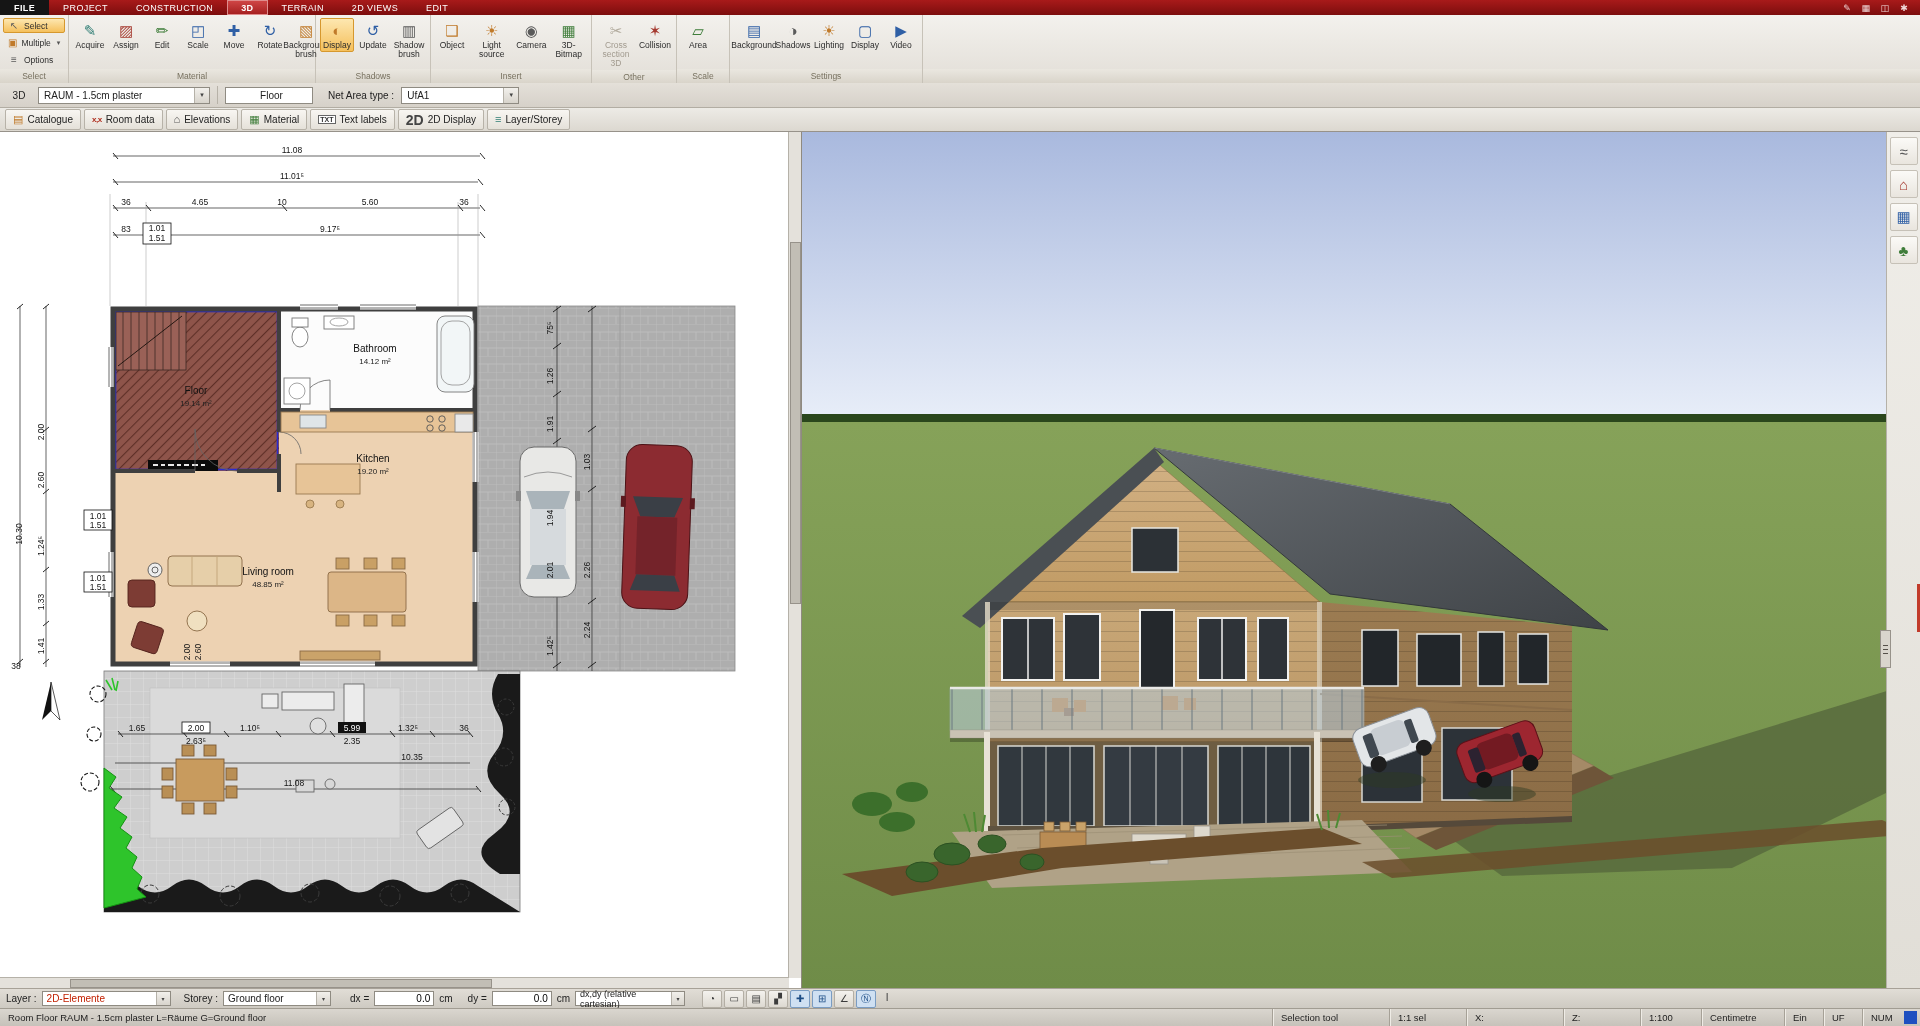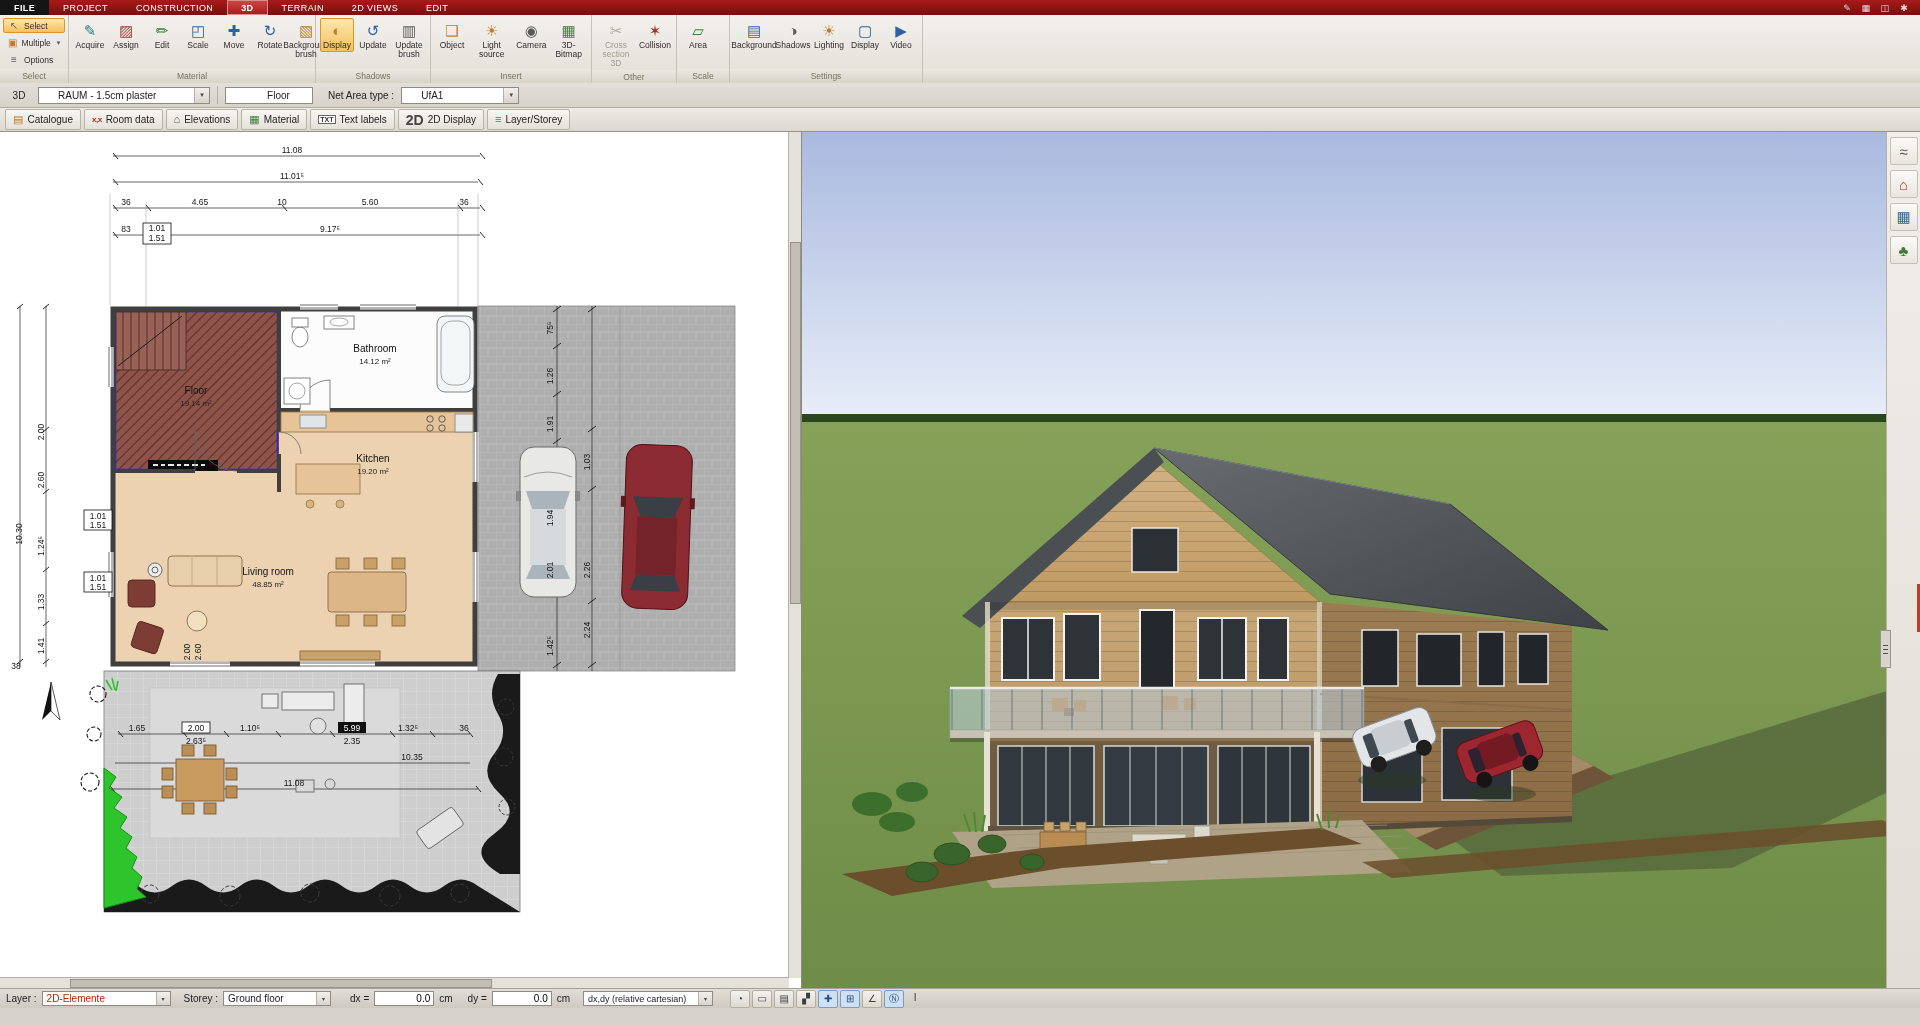--- a/index.html
+++ b/index.html
@@ -42,21 +42,21 @@
   .c-red{color:#a5392f}.c-green{color:#3f7d3a}.c-blue{color:#2f5fa5}
   .c-amber{color:#c07a2a}.c-gray{color:#5a5a5a}.c-teal{color:#2e7d74}
   .g-select{width:68px}.g-material{width:246px}.g-shadows{width:114px}
   .g-insert{width:160px}.g-other{width:84px}.g-info{width:52px}.g-settings{width:192px}
 
   
   #propbar{position:absolute;top:83px;left:0;width:1920px;height:25px;
     background:linear-gradient(#e4e0d9,#d6d1c9);border-bottom:1px solid #b2ada3;
     display:flex;align-items:center;gap:7px;padding:0 7px;font-size:10px;color:#222;box-sizing:border-box;}
   .combo{height:17px;background:#fff;border:1px solid #8f8b82;display:flex;align-items:center;
-    padding-left:19px;box-sizing:border-box;}
+    padding-left:5px;box-sizing:border-box;}
   .combo .val{white-space:nowrap;overflow:hidden;}
   .combo .arrow{width:14px;height:100%;margin-left:auto;background:linear-gradient(#f2f0ec,#d8d4cc);
     border-left:1px solid #b5b1a8;font-size:7px;display:flex;align-items:center;justify-content:center;color:#444;}
   .vsep{width:1px;height:18px;background:#b7b2a8;}
   .mode-box{width:24px;text-align:center;font-size:10px;color:#222;}
 
   
   #tabbar{position:absolute;top:108px;left:0;width:1920px;height:24px;
     background:linear-gradient(#edebe6,#dcd8d0);border-bottom:1px solid #97928a;
     display:flex;align-items:center;gap:3px;padding-left:5px;font-size:10px;box-sizing:border-box;}
@@ -199,21 +199,21 @@
         <div class="rbtn sel">
           <span class="ric c-amber">◐</span>
           <span class="lbl">Display</span>
           </div>
         <div class="rbtn">
           <span class="ric c-blue">↺</span>
           <span class="lbl">Update</span>
           </div>
         <div class="rbtn">
           <span class="ric c-gray">▥</span>
-          <span class="lbl">Update brush</span>
+          <span class="lbl">Shadow brush</span>
           </div>
       </div>
       <div class="rg-label">Shadows</div>
     </div>
 
     <div class="rgroup g-insert">
       <div class="rg-content">
         <div class="rbtn">
           <span class="ric c-amber">❑</span>
           <span class="lbl">Object</span>
@@ -830,31 +830,44 @@
     <div class="st-combo" style="width:108px">
       <span class="val">Ground floor</span>
       <span class="arrow">▾</span>
     </div>
     <span style="margin-left:14px">dx =</span>
     <input class="num-in" value="0.0" style="">
     <span>cm</span>
     <span style="margin-left:10px">dy =</span>
     <input class="num-in" value="0.0" style="">
     <span>cm</span>
-    <div class="st-combo" style="width:130px;margin-left:8px">
+    <div class="st-combo" style="width:110px;">
       <span class="val" style="font-size:9px">dx,dy (relative cartesian)</span>
       <span class="arrow">▾</span>
     </div>
     <div style="display:flex;gap:2px;margin-left:12px">
       <div class="st-ic">◔</div>
       <div class="st-ic">▭</div>
       <div class="st-ic">▤</div>
       <div class="st-ic">▞</div>
       <div class="st-ic pressed">✚</div>
       <div class="st-ic pressed">⊞</div>
       <div class="st-ic">∠</div>
       <div class="st-ic pressed">Ⓝ</div>
       <div class="st-ic" style="border:none;background:none">I</div>
     </div>
   </div>
 
+  <div id="infobar">
+    <div class="hint">Room Floor RAUM - 1.5cm plaster L=Räume G=Ground floor</div>
+    <div class="cell w110">Selection tool</div>
+    <div class="cell w70">1:1 sel</div>
+    <div class="cell w90">X:</div>
+    <div class="cell w70">Z:</div>
+    <div class="cell w54">1:100</div>
+    <div class="cell w76">Centimetre</div>
+    <div class="cell w34">Ein</div>
+    <div class="cell w34">UF</div>
+    <div class="cell w34">NUM</div>
+    <div class="blue-sq"></div>
+  </div>
 
 </div>
 
 </body></html>

